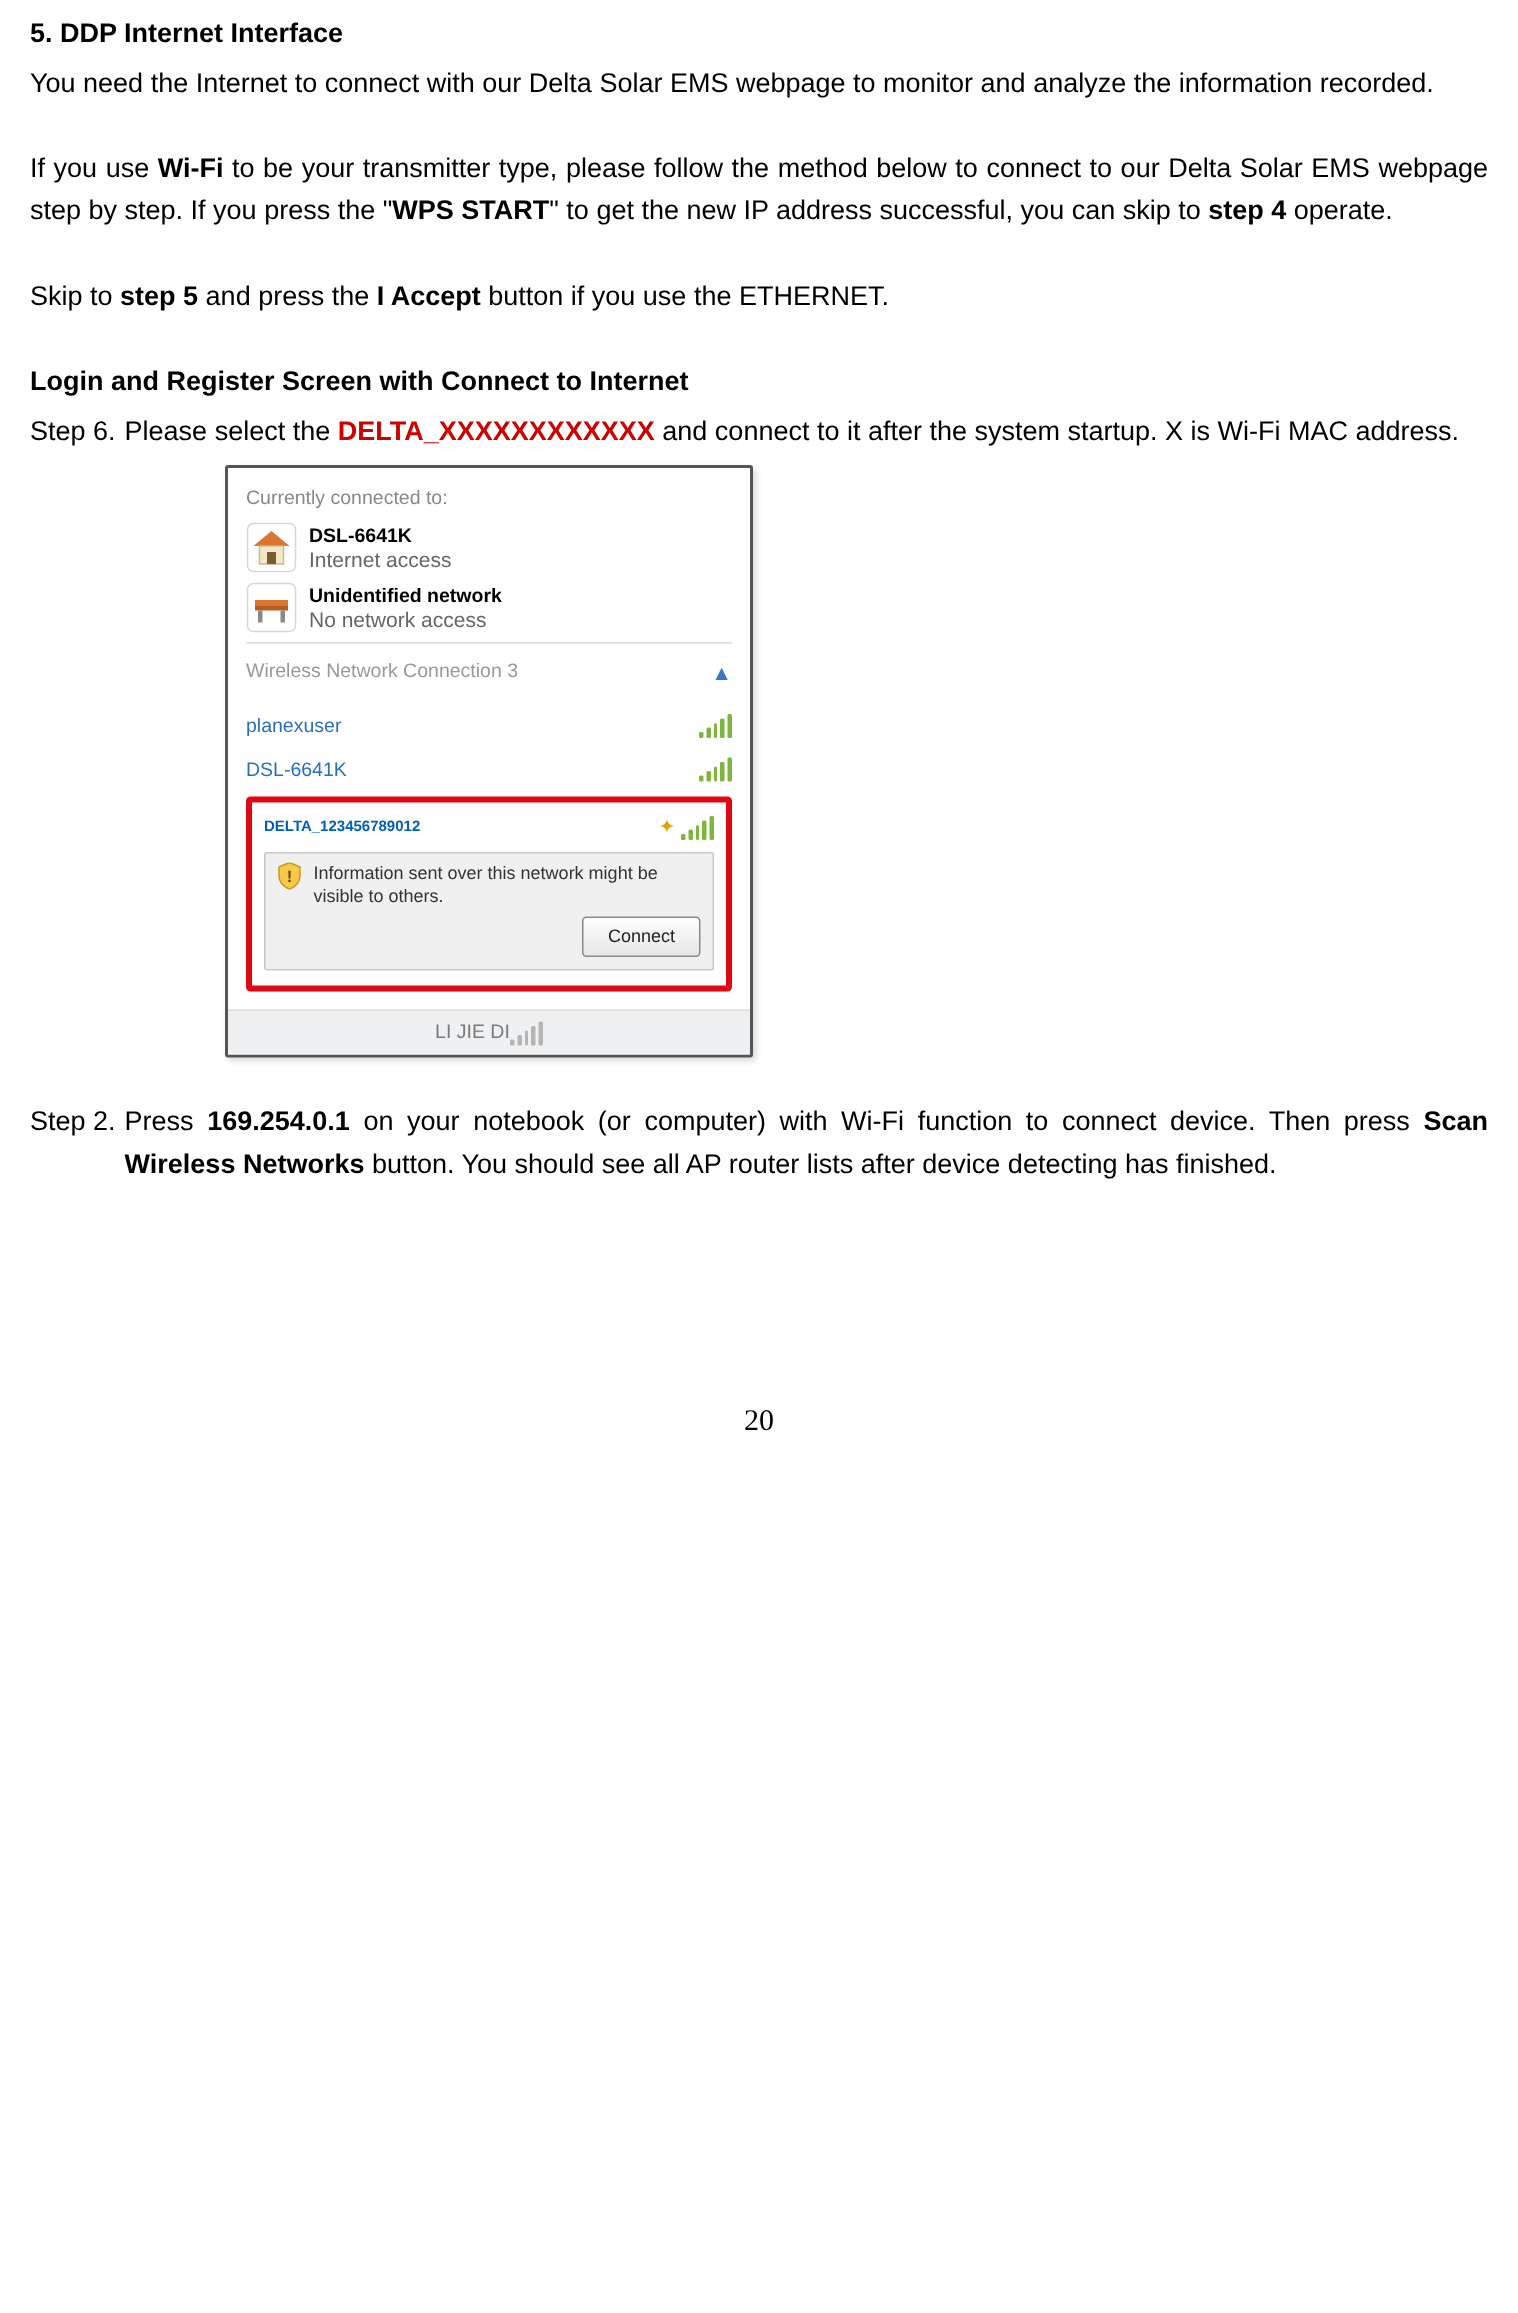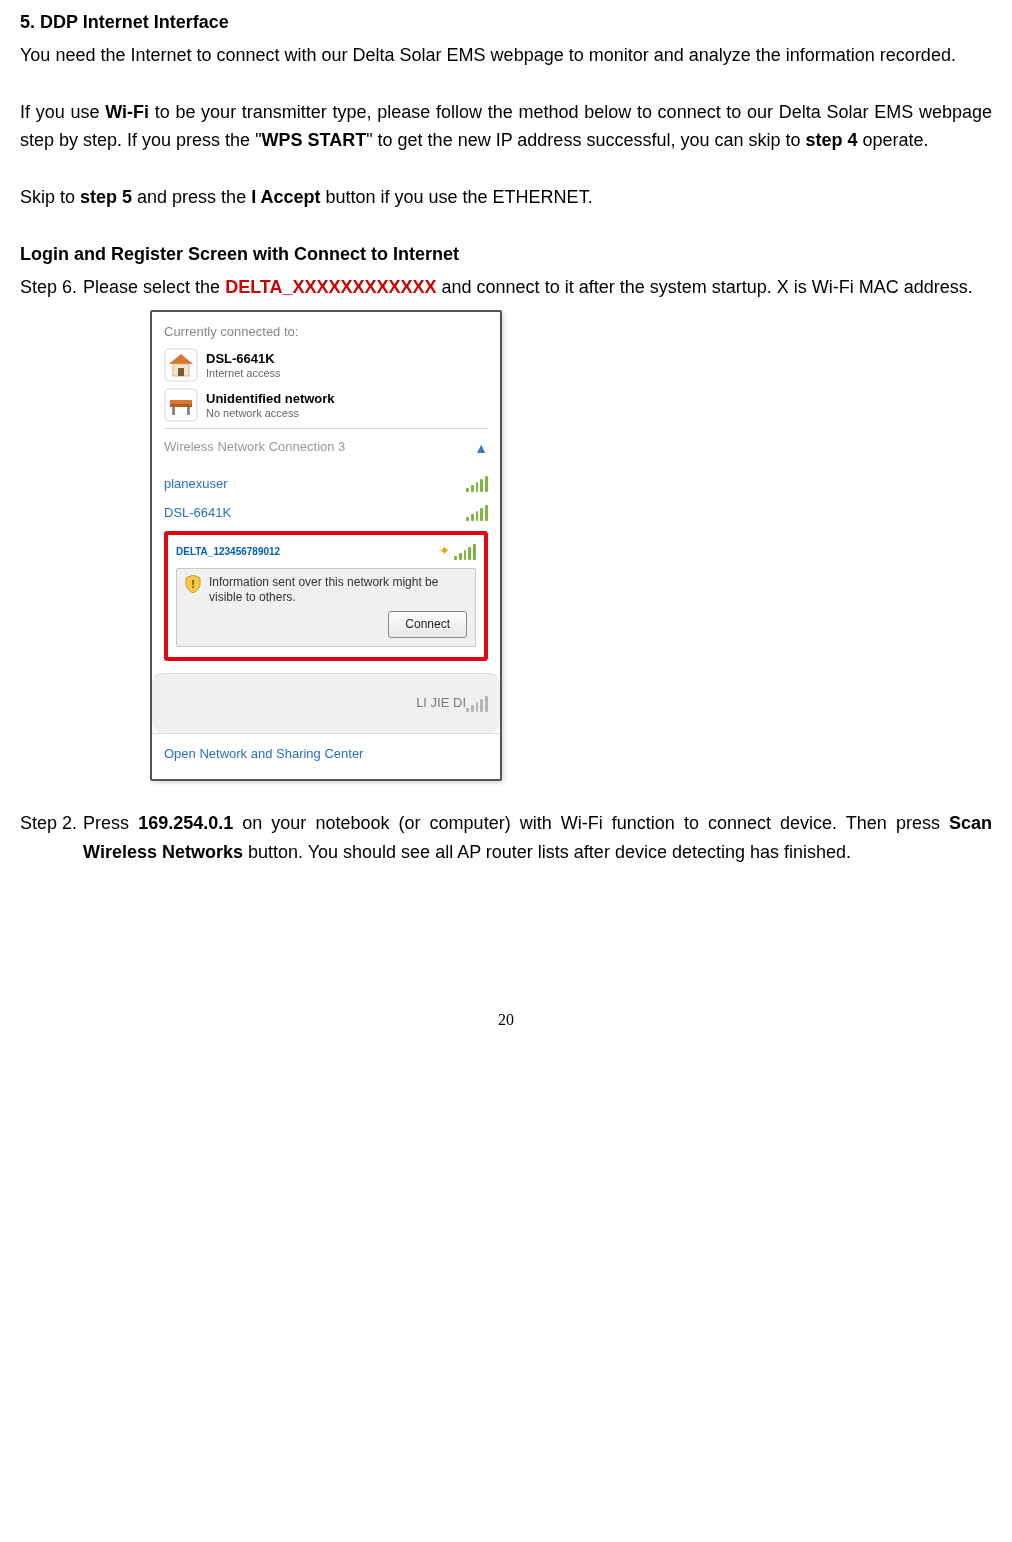--- a/index.html
+++ b/index.html
@@ -25,21 +25,21 @@
   .step-row {
     display: flex;
     text-align: justify;
     margin-bottom: 4px;
   }
   .step-label { white-space: nowrap; margin-right: 6px; }
   .step-body { flex: 1; }
   .pagenum {
     text-align: center;
     font-family: "Times New Roman", serif;
-    font-size: 16px;
+    font-size: 20px;
     margin-top: 140px;
   }
 
   
   .shot-wrap {
     display: flex;
     justify-content: flex-start;
     margin: 8px 0 28px 130px;
   }
   .shot {
@@ -50,21 +50,21 @@
     font-family: "Segoe UI", Tahoma, sans-serif;
     font-size: 13px;
     color: #333;
     box-shadow: 2px 2px 4px rgba(0,0,0,0.15);
   }
   .shot-inner { padding: 10px 12px 6px 12px; }
   .cc-title { color: #888; margin-bottom: 6px; }
   .net-row { display: flex; align-items: center; gap: 8px; margin-bottom: 6px; }
   .net-text { display: flex; flex-direction: column; line-height: 1.15; }
   .net-name { font-weight: bold; color: #000; }
-  .net-sub { color: #666; font-size: 11px; }
+  .net-sub { color: #666; font-size: 14px; }
   .sep { height: 1px; background: #ddd; margin: 6px 0 8px 0; }
   .wsec {
     display: flex; justify-content: space-between; align-items: flex-start;
     color: #999; margin: 4px 0 10px 0;
   }
   .up-caret { color: #3a77c4; font-size: 14px; }
   .wifi-row {
     display: flex; justify-content: space-between; align-items: center;
     color: #2a6fbf; padding: 4px 0;
   }
@@ -97,25 +97,24 @@
     display:inline-block;
     border: 1px solid #8a8a8a;
     background: linear-gradient(#fdfdfd,#e7e7e7);
     border-radius: 3px;
     padding: 3px 16px;
     font-size: 12px;
     color: #222;
   }
   .gray-row {
     background: #eef0f2;
-    padding: 19px 12px;
+    padding: 4px 12px;
     color: #7a7a7a;
-    display:flex; justify-content: flex-end; align-items:center;
+    display:flex; justify-content: center; align-items:center;
     border-top: 1px solid #dcdcdc;
-    border-radius: 11px;
   }
   .gray-bars span { background:#b5b5b5; }
   .footer-link {
     border-top: 1px solid #dcdcdc;
     padding: 10px 12px 14px 12px;
     color: #2a6fbf;
     font-size: 13px;
   }
   .house-icon, .bench-icon { width:34px; height:34px; flex:none; }
 </style>
@@ -237,21 +236,20 @@
       <span>LI JIE DI</span>
       <span class="bars gray-bars">
           <span class="b1"></span>
           <span class="b2"></span>
           <span class="b3"></span>
           <span class="b4"></span>
           <span class="b5"></span>
         </span>
     </div>
 
-    <div class="footer-link">Open Network and Sharing Center</div>
   </div>
 </div>
 
 <div class="step-row">
   <div class="step-label">Step 2.</div>
   <div class="step-body">
     <span>Press </span><span class="bold">169.254.0.1</span><span> on your notebook (or computer) with Wi-Fi function to connect device. Then press </span><span class="bold">Scan Wireless Networks</span><span> button. You should see all AP router lists after device detecting has finished.</span>
   </div>
 </div>
 

